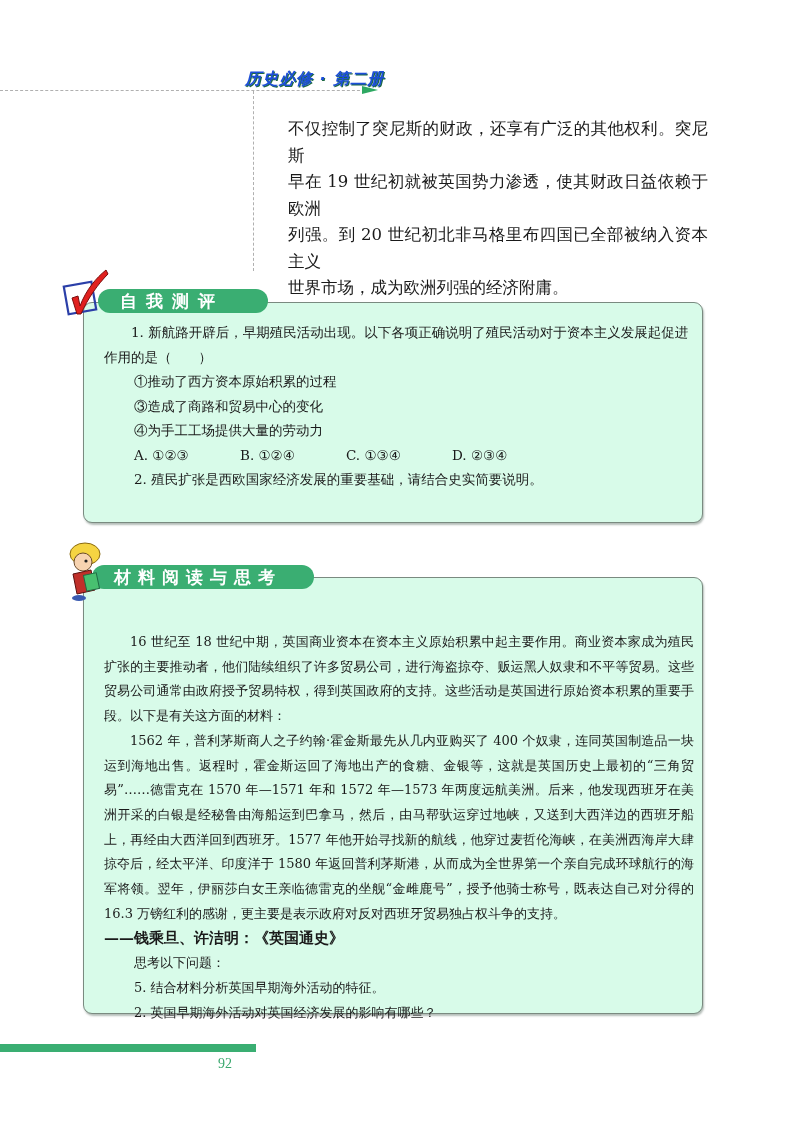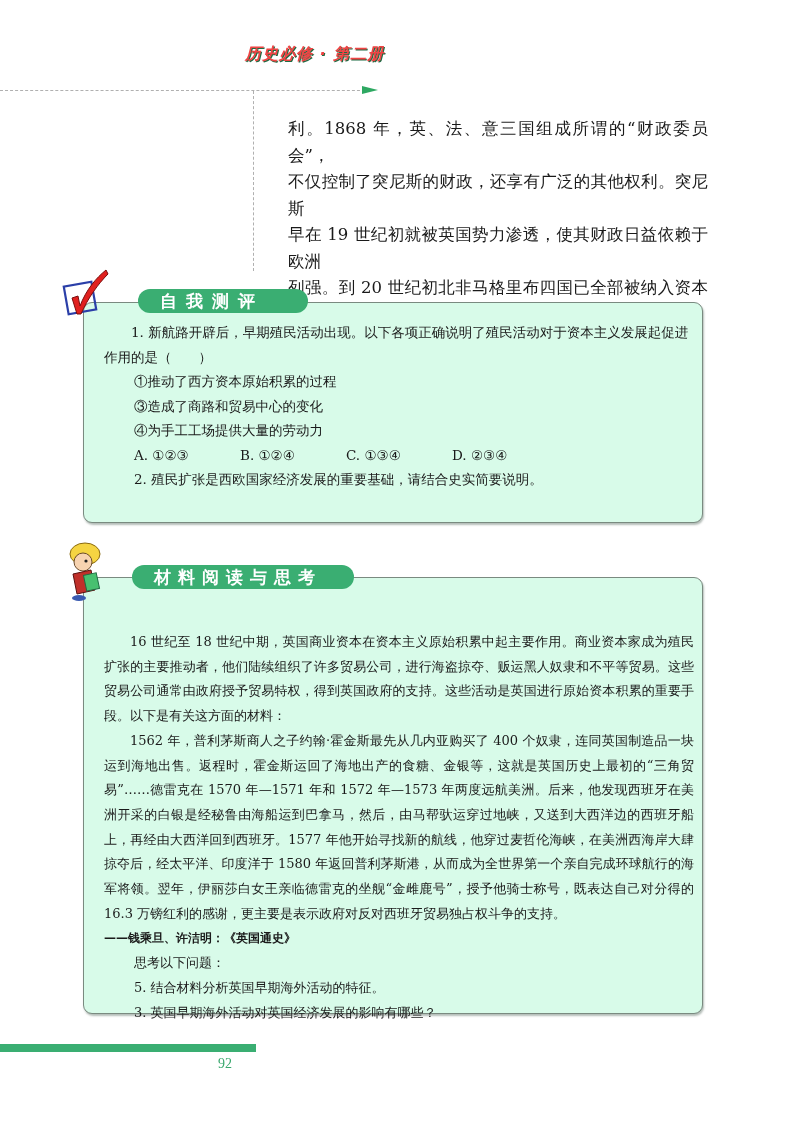--- a/index.html
+++ b/index.html
@@ -3,24 +3,24 @@
 <meta charset="utf-8">
 <style>
   html, body { margin: 0; padding: 0; }
   body {
     width: 800px; height: 1132px; position: relative; overflow: hidden;
     background: #ffffff;
     font-family: "DejaVu Serif", "Liberation Serif", serif;
     color: #1a1a1a;
   }
   .header-title {
-    position: absolute; left: 245px; top: 44px;
+    position: absolute; left: 245px; top: 69px;
     font-family: "DejaVu Sans", sans-serif; font-weight: bold; font-style: italic;
     font-size: 16px; letter-spacing: 1px;
-    color: #ef4444;
+    color: #1d4ed8;
     text-shadow: 1px 1px 0 #1f6b44;
   }
   .header-rule {
     position: absolute; left: 0; top: 90px; width: 370px; height: 0;
     border-top: 1px dashed #b0b0b0;
   }
   .header-arrow {
     position: absolute; left: 362px; top: 86px; width: 0; height: 0;
     border-top: 4px solid transparent; border-bottom: 4px solid transparent;
     border-left: 16px solid #2ea862;
@@ -45,63 +45,61 @@
   .box1 { top: 302px; height: 219px; }
   .box2 { top: 577px; height: 435px; }
 
   .tab {
     position: absolute; height: 24px; border-radius: 12px;
     background: #3aae72;
     color: #ffffff;
     font-family: "DejaVu Sans", sans-serif; font-weight: bold;
     font-size: 17px; line-height: 24px; letter-spacing: 9px;
     padding-left: 22px;
-    margin-left: 40px;
   }
   .tab1 { left: 98px; top: 289px; width: 148px; }
   .tab2 { left: 92px; top: 565px; width: 200px; letter-spacing: 7px; }
 
   .check-icon { position: absolute; left: 62px; top: 268px; }
   .kid-icon { position: absolute; left: 65px; top: 540px; }
 
   .q-text {
     position: absolute; font-size: 13.5px; line-height: 24.5px;
     font-family: "DejaVu Serif", serif;
   }
   .q-text p { margin: 0; }
   .box1-content { left: 104px; top: 320px; width: 590px; }
   .indent { text-indent: 2em; }
   .opt { padding-left: 30px; }
   .choices { padding-left: 30px; display: flex; }
   .choices span { width: 106px; }
 
   .box2-content { left: 104px; top: 603px; width: 590px; font-size: 13px; line-height: 24.7px; margin-top: 27px; }
   .box2-content p { text-align: justify; }
-  .source { text-align: center; font-size: 12px; font-weight: bold; }
+  .source { text-align: center; font-size: 15px; font-weight: bold; }
   .think { padding-left: 30px; }
 
   .footer-bar {
     position: absolute; left: 0; top: 1044px; width: 256px; height: 8px;
     background: #3aae72;
   }
   .page-num {
     position: absolute; left: 218px; top: 1056px;
     font-family: "Liberation Serif", serif; font-size: 14px; color: #3aa86e;
   }
 </style>
 </head>
 <body>
 
 <div class="header-title">历史必修 · 第二册</div>
 <div class="header-rule"></div>
 <div class="header-arrow"></div>
 <div class="vert-rule"></div>
 
 <div class="intro">
-  <p>利。1868 年，英、法、意三国组成所谓的“财政委员会”，</p>
   <p>不仅控制了突尼斯的财政，还享有广泛的其他权利。突尼斯</p>
   <p>早在 19 世纪初就被英国势力渗透，使其财政日益依赖于欧洲</p>
   <p>列强。到 20 世纪初北非马格里布四国已全部被纳入资本主义</p>
   <p>世界市场，成为欧洲列强的经济附庸。</p>
 </div>
 
 <div class="box box1"></div>
 <div class="tab tab1">自我测评</div>
 <span class="check-icon">
   <svg width="50" height="52" viewBox="0 0 50 52">
@@ -136,17 +134,17 @@
     <ellipse cx="14" cy="58" rx="7" ry="3" fill="#3a5ab0"></ellipse>
   </svg>
 </span>
 
 <div class="q-text box2-content">
   <p class="indent">16 世纪至 18 世纪中期，英国商业资本在资本主义原始积累中起主要作用。商业资本家成为殖民扩张的主要推动者，他们陆续组织了许多贸易公司，进行海盗掠夺、贩运黑人奴隶和不平等贸易。这些贸易公司通常由政府授予贸易特权，得到英国政府的支持。这些活动是英国进行原始资本积累的重要手段。以下是有关这方面的材料：</p>
   <p class="indent">1562 年，普利茅斯商人之子约翰·霍金斯最先从几内亚购买了 400 个奴隶，连同英国制造品一块运到海地出售。返程时，霍金斯运回了海地出产的食糖、金银等，这就是英国历史上最初的“三角贸易”……德雷克在 1570 年—1571 年和 1572 年—1573 年两度远航美洲。后来，他发现西班牙在美洲开采的白银是经秘鲁由海船运到巴拿马，然后，由马帮驮运穿过地峡，又送到大西洋边的西班牙船上，再经由大西洋回到西班牙。1577 年他开始寻找新的航线，他穿过麦哲伦海峡，在美洲西海岸大肆掠夺后，经太平洋、印度洋于 1580 年返回普利茅斯港，从而成为全世界第一个亲自完成环球航行的海军将领。翌年，伊丽莎白女王亲临德雷克的坐舰“金雌鹿号”，授予他骑士称号，既表达自己对分得的 16.3 万镑红利的感谢，更主要是表示政府对反对西班牙贸易独占权斗争的支持。</p>
   <p class="source">——钱乘旦、许洁明：《英国通史》</p>
   <p class="think">思考以下问题：</p>
   <p class="think">5. 结合材料分析英国早期海外活动的特征。</p>
-  <p class="think">3. 英国早期海外活动对英国经济发展的影响有哪些？</p>
+  <p class="think">2. 英国早期海外活动对英国经济发展的影响有哪些？</p>
 </div>
 
 <div class="footer-bar"></div>
 <div class="page-num">92</div>
 
 </body></html>

